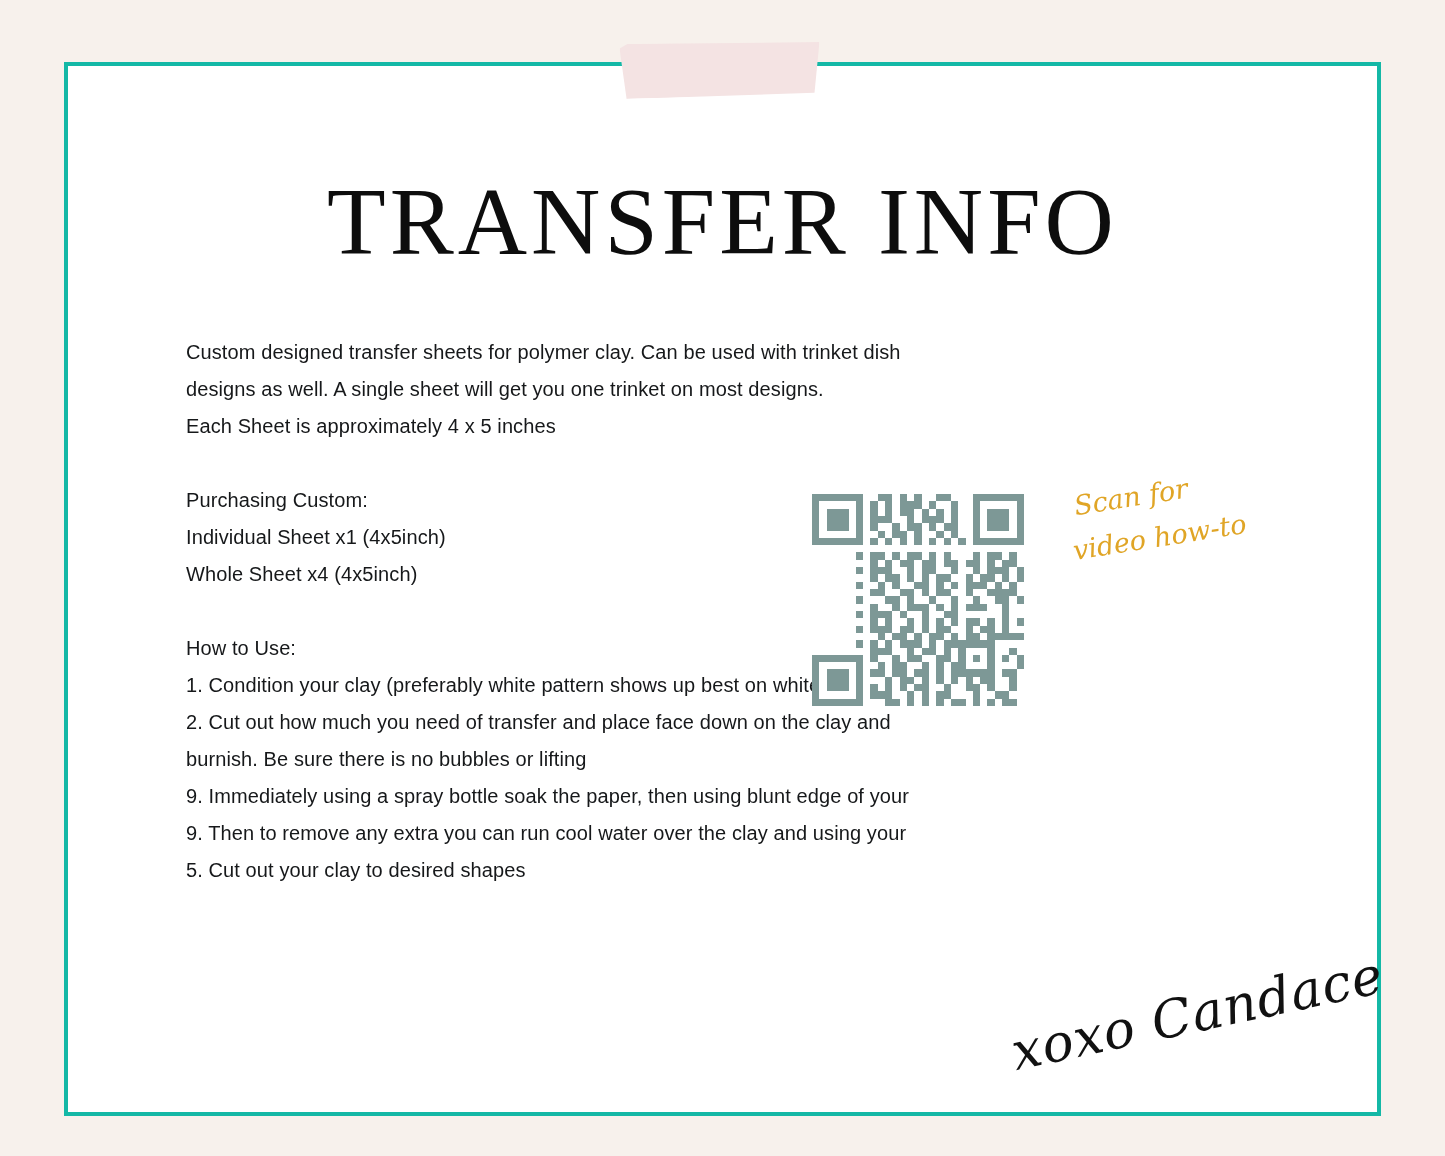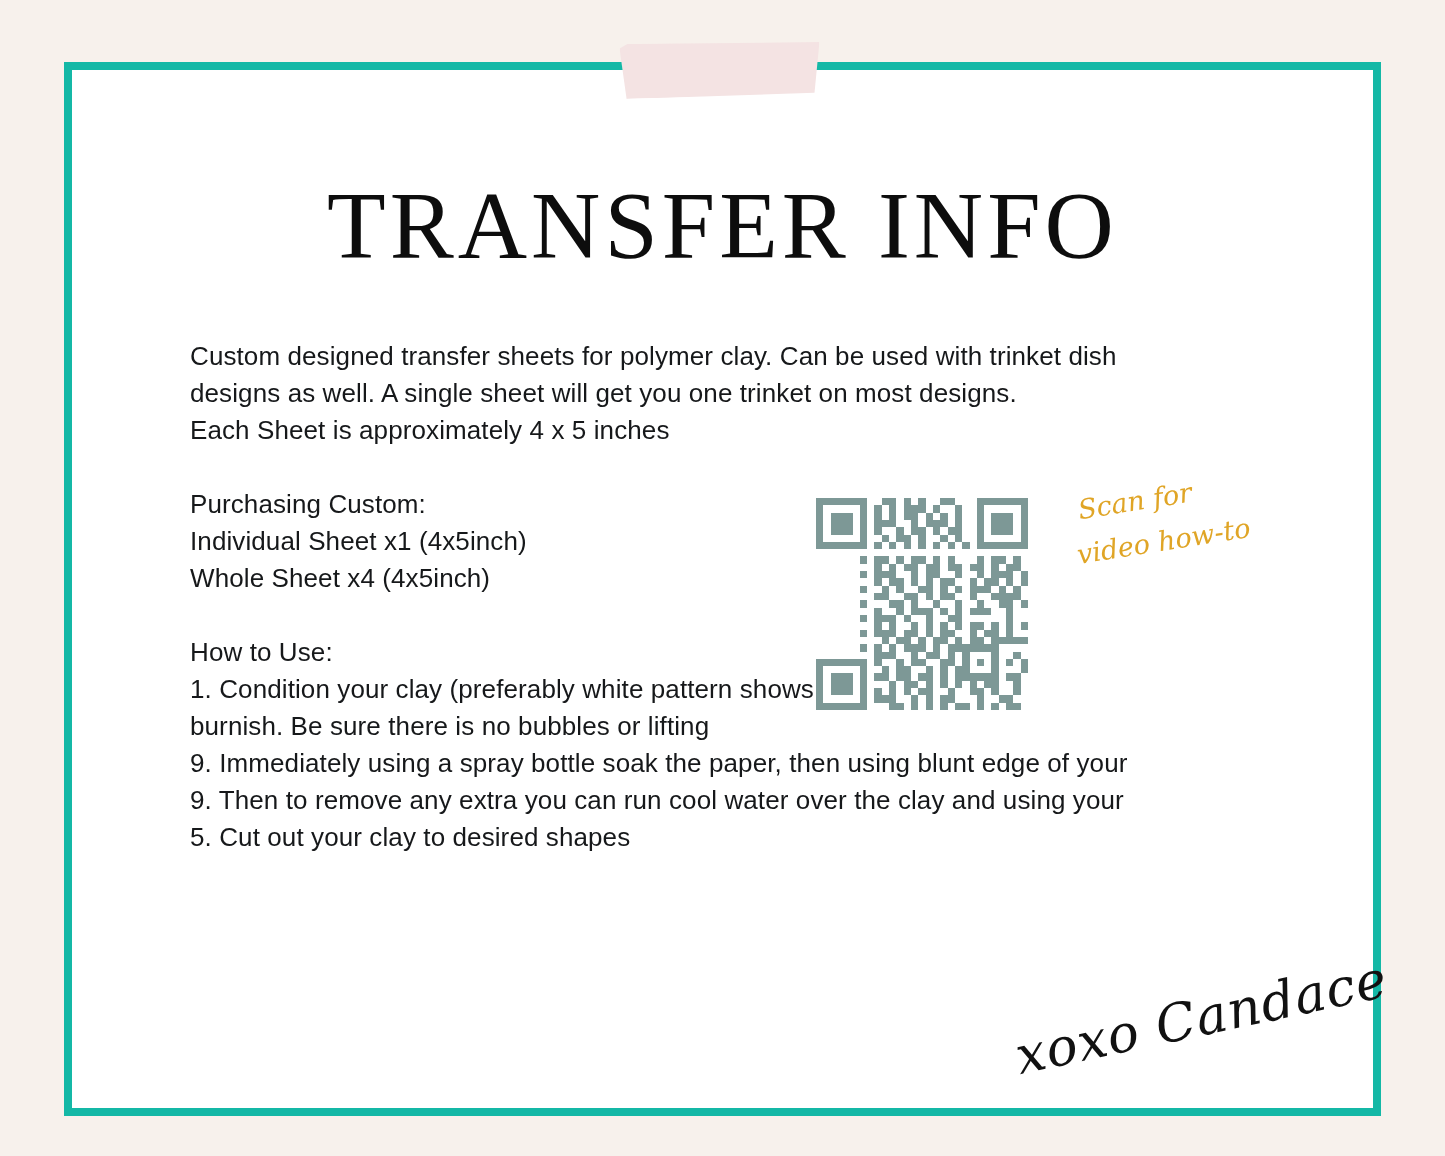--- a/index.html
+++ b/index.html
@@ -33,21 +33,21 @@
     clip-path: polygon(0% 8%, 4% 0%, 100% 4%, 97% 96%, 3% 100%);
     z-index: 5;
   }
 
   .card-frame {
     position: absolute;
     left: 64px;
     top: 62px;
     width: 1317px;
     height: 1054px;
-    border: 8px solid #14b8a6;
+    border: 4px solid #14b8a6;
     background: #ffffff;
     box-sizing: border-box;
   }
 
   .card-inner {
     position: absolute;
     left: 0;
     top: 0;
     right: 0;
     bottom: 0;
@@ -66,21 +66,21 @@
     color: #0d0d0d;
     font-weight: 400;
     line-height: 1;
   }
 
   .body-text {
     position: absolute;
     left: 118px;
     top: 268px;
     width: 1090px;
-    font-size: 26px;
+    font-size: 20px;
     line-height: 37px;
     color: #16181a;
     letter-spacing: 0.1px;
   }
 
   .body-text p {
     margin: 0;
   }
   .body-text .gap {
     height: 37px;
@@ -147,20 +147,21 @@
         <div class="gap"></div>
 
         <p>Purchasing Custom:</p>
         <p>Individual Sheet x1 (4x5inch)</p>
         <p>Whole Sheet x4 (4x5inch)</p>
 
         <div class="gap"></div>
 
         <p>How to Use:</p>
         <p>1. Condition your clay (preferably white pattern shows up best on white)</p>
+        <p>2. Cut out how much you need of transfer and place face down on the clay and</p>
         <p>burnish. Be sure there is no bubbles or lifting</p>
         <p>9. Immediately using a spray bottle soak the paper, then using blunt edge of your</p>
         <p>9. Then to remove any extra you can run cool water over the clay and using your</p>
         <p>5. Cut out your clay to desired shapes</p>
       </div>
 
       <div class="qr">
         <svg viewBox="0 0 29 29" width="212" height="212" shape-rendering="crispEdges" aria-label="QR code">
           <rect width="29" height="29" fill="#ffffff"></rect>
           <g fill="#7d9896">

